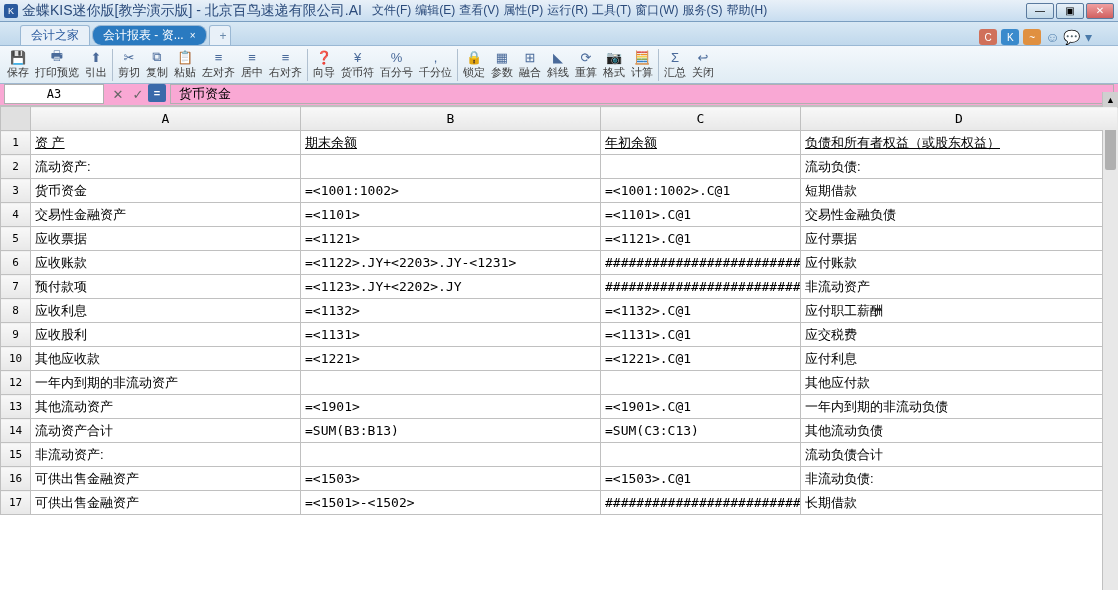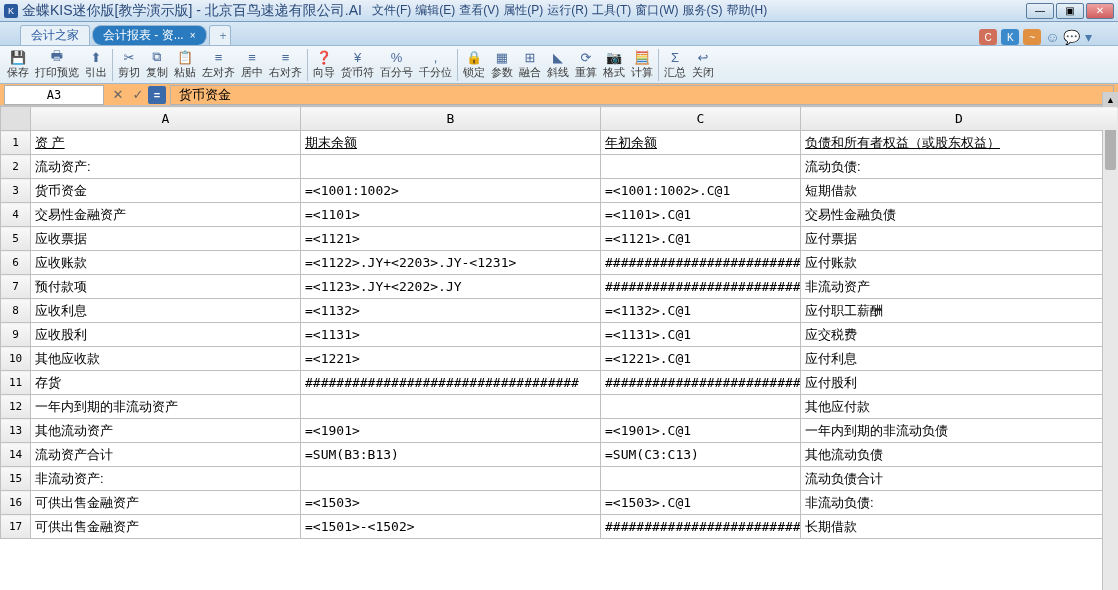--- a/index.html
+++ b/index.html
@@ -24,21 +24,21 @@
     .badge-red { background: #d0705a; }
     .badge-blue { background: #3a8acc; }
     .badge-orange { background: #e09040; }
     .badge-icon { color: #4a7aaa; font-size: 14px; }
     
     .toolbar { background: linear-gradient(#f4f8fc, #e0ecf4); border-bottom: 1px solid #a0b8d0; padding: 2px 4px; display: flex; align-items: center; }
     .tool-btn { display: flex; flex-direction: column; align-items: center; padding: 1px 3px; cursor: pointer; color: #3a3a3a; font-size: 11px; min-width: 26px; }
     .tool-icon { height: 16px; display: flex; align-items: center; justify-content: center; font-size: 13px; color: #4a6a9a; }
     .tool-sep { width: 1px; height: 32px; background: #b0c0d0; margin: 0 2px; }
     
-    .formula-bar { height: 22px; display: flex; align-items: center; border-bottom: 1px solid #c0c0c0; background: #fdba74; }
+    .formula-bar { height: 22px; display: flex; border-bottom: 1px solid #c0c0c0; background: #f9a8d4; }
     .cell-ref { width: 100px; height: 20px; border: 1px solid #b0b0b0; margin: 0 4px; text-align: center; font-family: monospace; background: #fff; display: flex; align-items: center; justify-content: center; }
     .formula-btn { width: 20px; height: 20px; display: flex; align-items: center; justify-content: center; cursor: pointer; color: #666; font-size: 13px; }
     .fx-btn { background: #3a6aaa; color: #fff; font-weight: bold; width: 18px; height: 18px; font-size: 11px; border-radius: 2px; }
     .formula-input { flex: 1; height: 20px; border: 1px solid #b0b0b0; padding: 0 8px; margin: 0 4px; font-family: "SimSun"; font-size: 13px; display: flex; align-items: center; }
     
     .sheet { position: relative; overflow: auto; background: #fff; height: calc(590px - 22px - 24px - 40px - 22px); }
     table { border-collapse: collapse; table-layout: fixed; width: 100%; }
     th, td { border: 1px solid #c0c0c0; height: 24px; padding: 0 4px; font-size: 13px; overflow: hidden; white-space: nowrap; }
     th { background: linear-gradient(#f8f8f8, #e8e8e8); font-weight: normal; text-align: center; font-family: monospace; position: sticky; }
     thead th { top: 0; z-index: 2; }
@@ -279,27 +279,20 @@
           <td class="">    应交税费</td>
         </tr>
         <tr>
           <th>10</th>
           <td class="">    其他应收款</td>
           <td class="colb">=&lt;1221&gt;</td>
           <td class="colc">=&lt;1221&gt;.C@1</td>
           <td class="">    应付利息</td>
         </tr>
         <tr>
-          <th>11</th>
-          <td class="">    存货</td>
-          <td class="colb">###################################</td>
-          <td class="colc">#########################</td>
-          <td class="">    应付股利</td>
-        </tr>
-        <tr>
           <th>12</th>
           <td class="">    一年内到期的非流动资产</td>
           <td class="colb"></td>
           <td class="colc"></td>
           <td class="">    其他应付款</td>
         </tr>
         <tr>
           <th>13</th>
           <td class="">    其他流动资产</td>
           <td class="colb">=&lt;1901&gt;</td>

